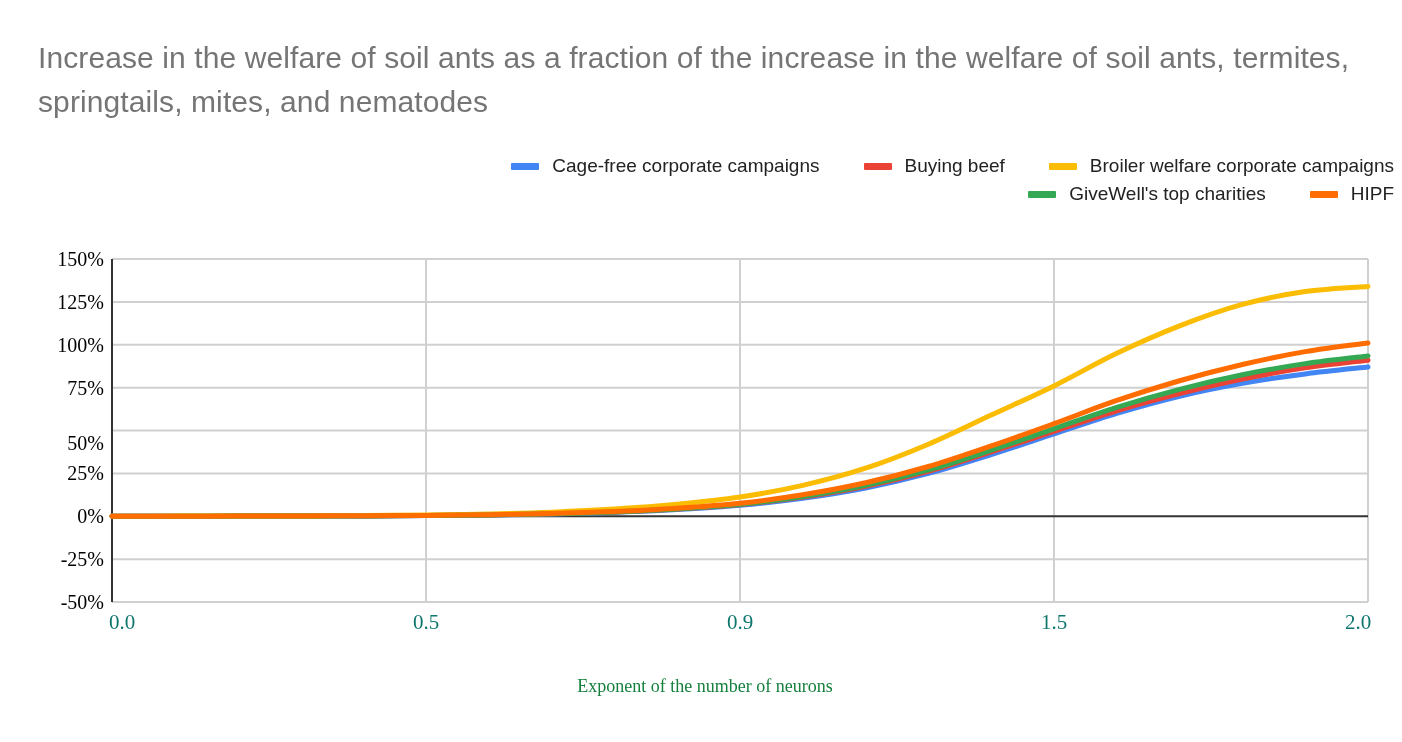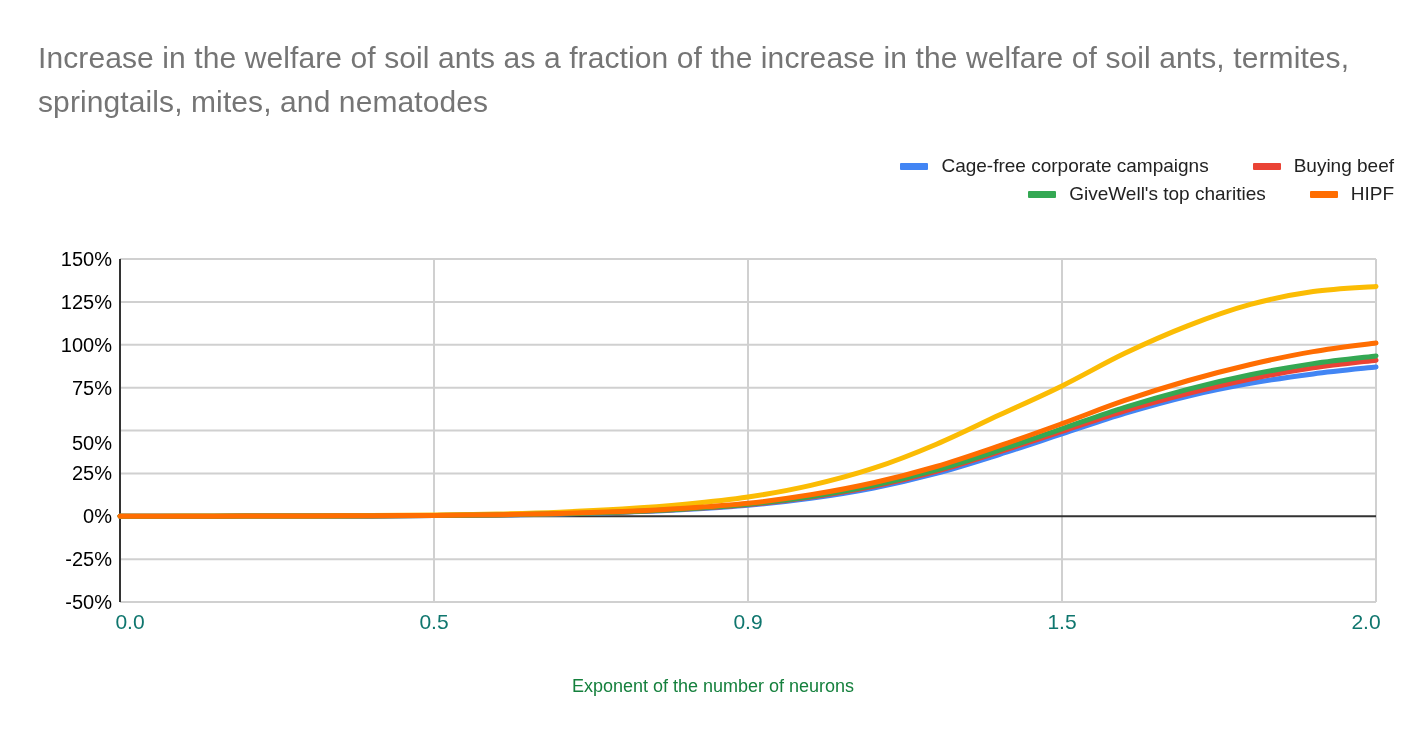--- a/index.html
+++ b/index.html
@@ -34,21 +34,21 @@
   .legend-row{display:flex; align-items:center; justify-content:center;}
   .legend-item{display:flex;align-items:center;margin:0 22px;}
   .legend-swatch{
     width:28px;height:7px;border-radius:1px;margin-right:13px;display:inline-block;
   }
   .legend-label{
     font-size:19px;color:#222222;white-space:nowrap;line-height:22px;
   }
 
   
-  .plot-wrap{position:absolute; left:12px; top:0; width:1192px; height:742px;}
+  .plot-wrap{position:absolute; left:4px; top:0; width:1192px; height:742px;font-family:Liberation Serif, serif;}
   .y-labels{position:absolute;left:0;top:0;width:100px;}
   .y-label{
     position:absolute; right:0; width:96px; text-align:right;
     font-size:20px; color:#000; transform:translateY(-50%);
     white-space:nowrap;
   }
   .x-labels{position:absolute;left:0;top:0;width:1402px;}
   .x-label{
     position:absolute; top:610px; font-size:21px; color:#0f766e;
     transform:translateX(-50%); white-space:nowrap;
@@ -68,20 +68,24 @@
 
   <div class="legend">
     <div class="legend-row" id="legend-row-0">
         <div class="legend-item">
           <span class="legend-swatch" style="background: rgb(66, 133, 244);"></span>
           <span class="legend-label">Cage-free corporate campaigns</span>
         </div>
         <div class="legend-item">
           <span class="legend-swatch" style="background: rgb(234, 67, 53);"></span>
           <span class="legend-label">Buying beef</span>
+        </div>
+        <div class="legend-item">
+          <span class="legend-swatch" style="background: rgb(251, 188, 4);"></span>
+          <span class="legend-label">Broiler welfare corporate campaigns</span>
         </div>
       </div>
     <div class="legend-row" id="legend-row-1">
         <div class="legend-item">
           <span class="legend-swatch" style="background: rgb(52, 168, 83);"></span>
           <span class="legend-label">GiveWell's top charities</span>
         </div>
         <div class="legend-item">
           <span class="legend-swatch" style="background: rgb(255, 109, 1);"></span>
           <span class="legend-label">HIPF</span>

